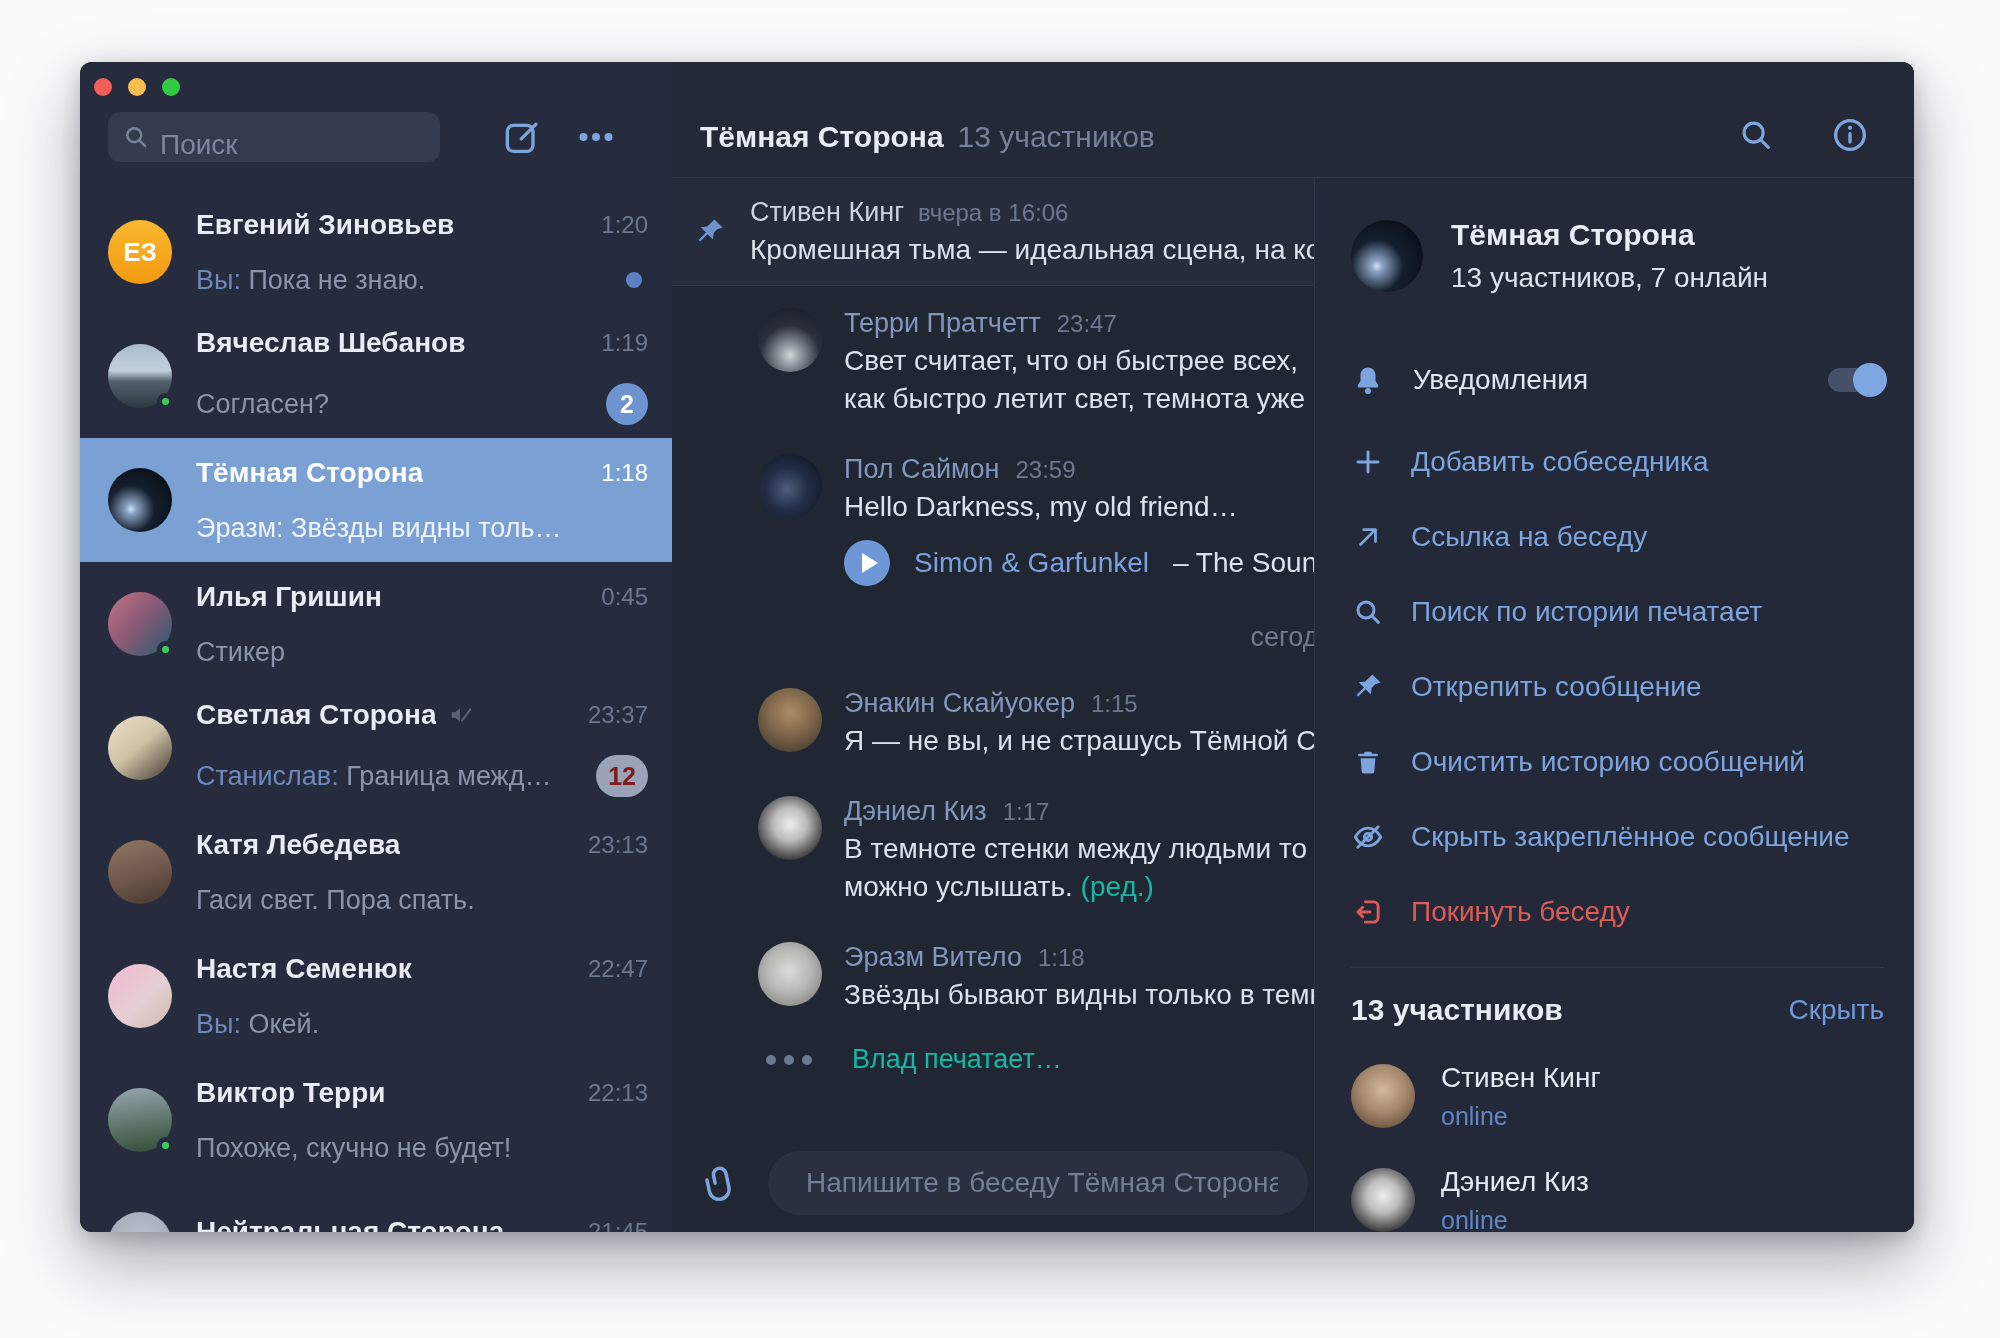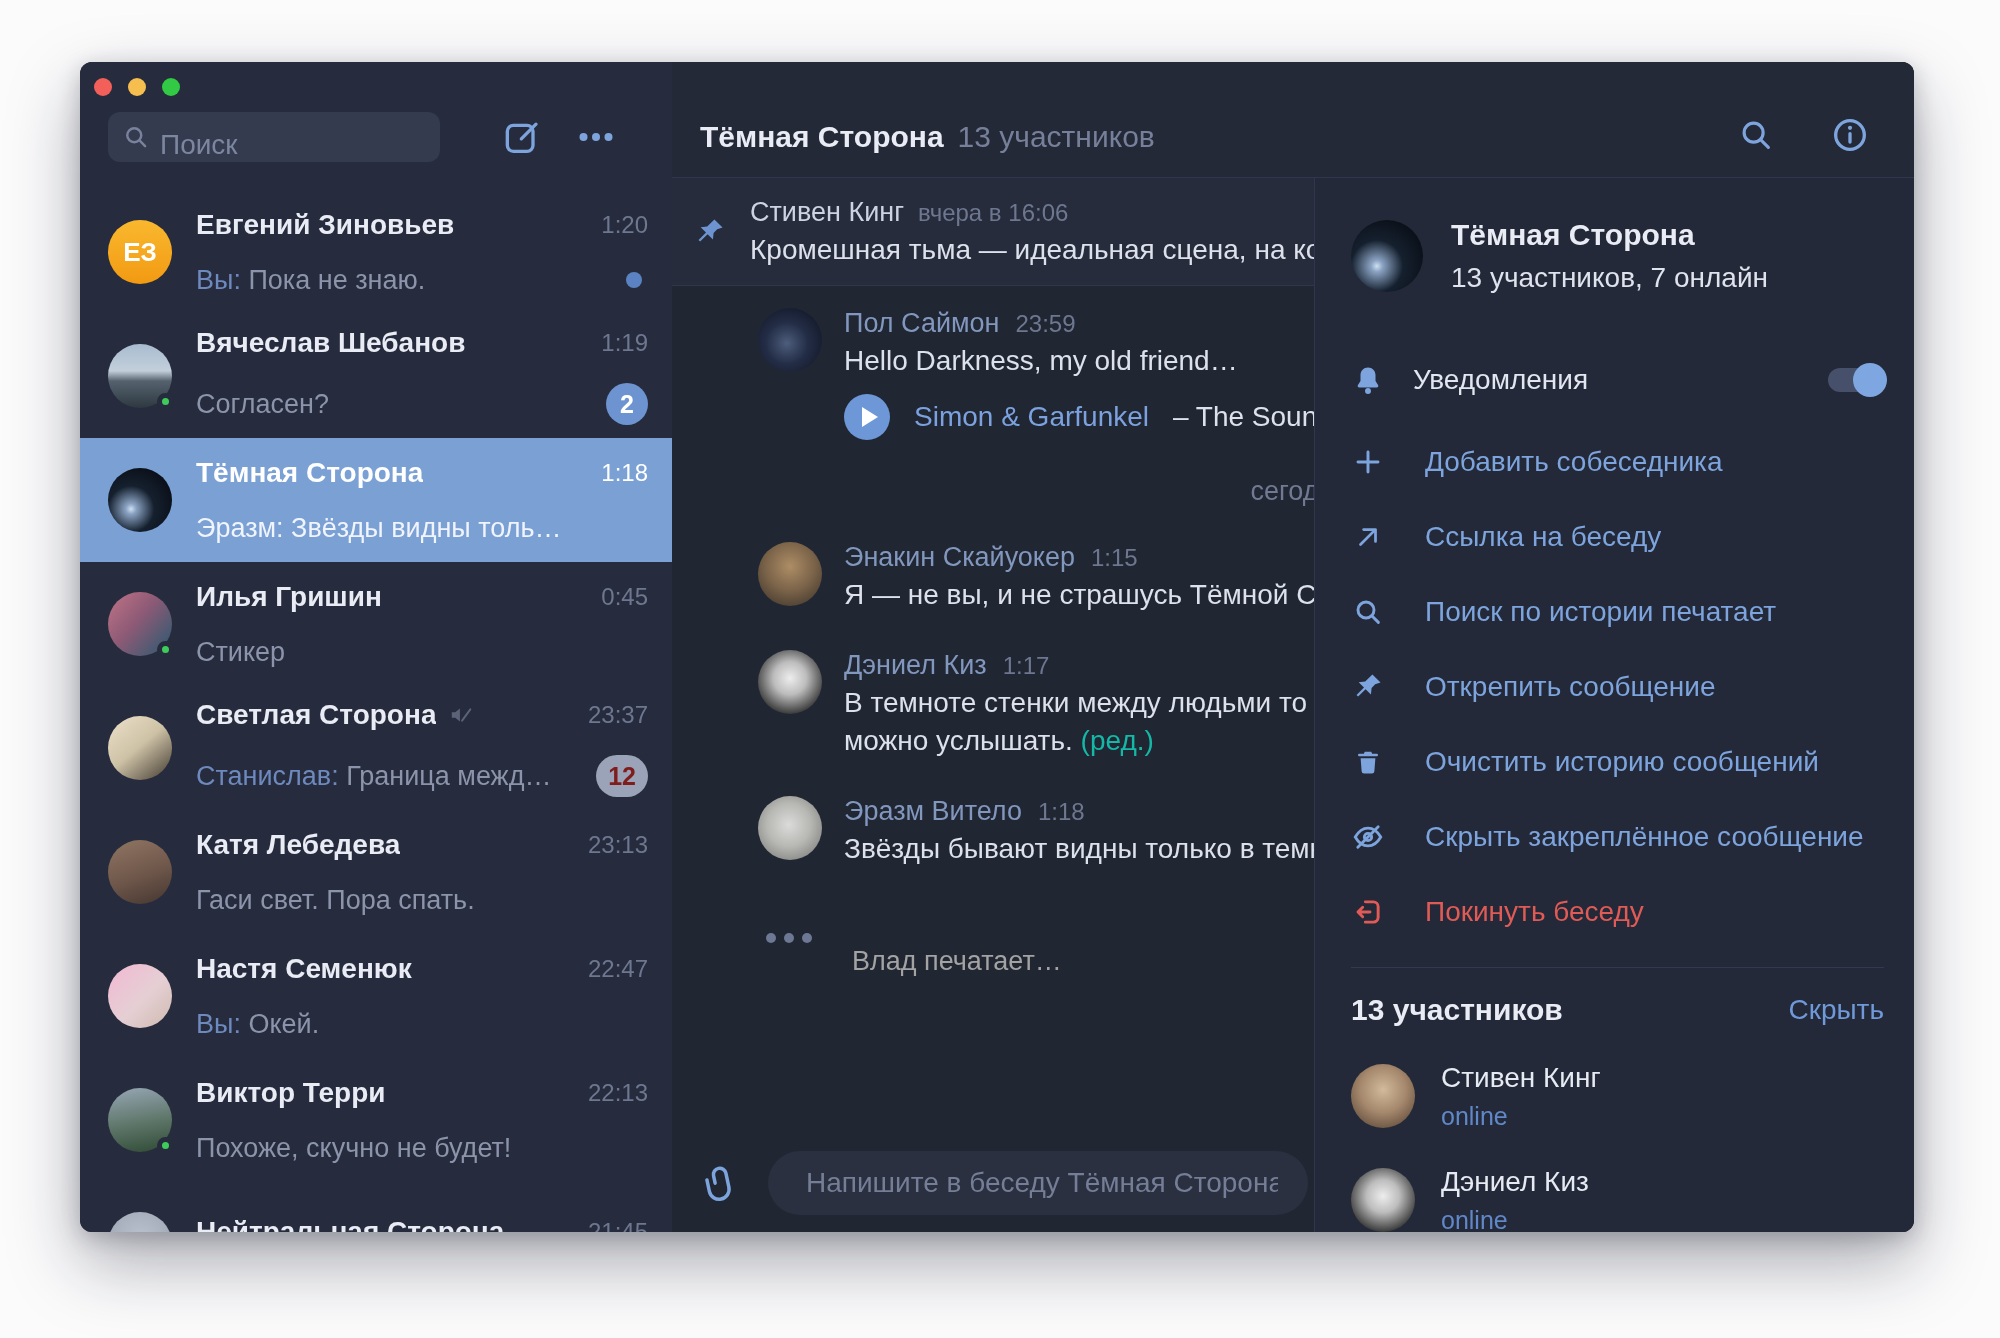--- a/index.html
+++ b/index.html
@@ -107,40 +107,40 @@
   .edited{color:#14b8a6;}
   .audiorow{margin-top:14px; display:flex; align-items:center; gap:24px; white-space:nowrap;}
   .playbtn{width:46px;height:46px;border-radius:50%;background:#6d97d6;flex:none;display:flex;align-items:center;justify-content:center;border:none;cursor:pointer;}
   .playtri{width:0;height:0;border-left:16px solid #fff;border-top:10px solid transparent;border-bottom:10px solid transparent;margin-left:5px;}
   .aartist{font-size:28px;color:#7ba2de;}
   .atrack{font-size:28px;color:#dce1ec;}
   .daterow{height:40px; margin:22px -34px 26px 0; text-align:right; font-size:27px; color:#717a92; white-space:nowrap;}
   .typing{display:flex; align-items:center; margin-top:-6px;}
   .tdots{display:flex; gap:8px; margin-left:8px;}
   .tdots span{width:10px;height:10px;border-radius:50%;background:#6c7894;}
-  .ttext{font-size:27px;color:#a3a3a3;margin-left:40px;margin-top:48px;}
+  .ttext{font-size:27px;color:#14b8a6;margin-left:40px;}
   
   .composer{height:86px; flex:none; display:flex; align-items:center; padding:0 6px 12px 28px; gap:26px;}
   .clip{color:var(--accent); flex:none; transform:rotate(-12deg);}
   .pill{flex:1; height:64px; border-radius:32px; background:#2a3040; display:flex; align-items:center; padding:0 30px 0 38px; min-width:0;}
   .pill input{background:transparent;border:none;outline:none;width:100%;font-family:inherit;font-size:28px;color:#e9ecf4;}
   .pill input::placeholder{color:#747e96;}
   
   .infopanel{width:600px; flex:none; border-left:1px solid #30374d; background:#232938; padding:40px 30px 0 36px; overflow:hidden;}
   .iphead{display:flex; align-items:center; gap:28px;}
   .ipav{width:72px;height:72px;border-radius:50%;flex:none;}
   .iptitle{font-size:30px;font-weight:600;color:#e9ecf4;}
   .ipsub{font-size:28px;color:#dfe3ee;margin-top:10px;}
   .notifrow{margin-top:66px; display:flex; align-items:center; gap:28px; height:40px;}
   .notifrow .ic{width:34px;flex:none;color:var(--accent);display:flex;justify-content:center;}
   .notiflabel{font-size:28px;color:#e2e6f0;}
   .toggle{margin-left:auto; width:56px; height:24px; border-radius:12px; background:#46506b; position:relative; cursor:pointer; flex:none;}
   .knob{position:absolute; right:-3px; top:-5px; width:34px; height:34px; border-radius:50%; background:var(--toggle);}
   .actions{margin-top:24px;}
-  .action{height:75px; display:flex; align-items:center; gap:40px; cursor:pointer;}
+  .action{height:75px; display:flex; align-items:center; gap:26px; cursor:pointer;}
   .action .ic{width:34px;flex:none;color:var(--accent);display:flex;justify-content:center;}
   .action .lbl{font-size:28px;color:var(--accent);white-space:nowrap;overflow:hidden;}
   .action.danger .ic,.action.danger .lbl{color:var(--danger);}
   .ipdivider{height:1px;background:#333a50;margin-top:18px;}
   .membershead{margin-top:22px;height:40px;display:flex;align-items:center;justify-content:space-between;}
   .mh-title{font-size:30px;font-weight:600;color:#e9ecf4;}
   .mh-action{font-size:28px;color:#6f99d8;cursor:pointer;}
   .members{margin-top:14px;}
   .member{height:104px;display:flex;align-items:center;gap:26px;}
   .member .mname2{font-size:28px;color:#e6eaf2;}
@@ -379,20 +379,31 @@
             <div class="pl1">
               <span class="pname">Стивен Кинг</span>
               <span class="ptime">вчера в 16:06</span>
             </div>
             <div class="ptext">Кромешная тьма — идеальная сцена, на кото</div>
           </div>
         </div>
 
         <div class="messages">
 
+          <div class="msg">
+            <div class="mav av-terry"></div>
+            <div class="mcont">
+              <div class="mline1">
+                  <span class="mname">Терри Пратчетт</span>
+                  <span class="mtime">23:47</span>
+                </div>
+              <div class="mtext">Свет считает, что он быстрее всех,</div>
+              <div class="mtext">как быстро летит свет, темнота уже</div>
+            </div>
+          </div>
 
           <div class="msg">
             <div class="mav av-paul"></div>
             <div class="mcont">
               <div class="mline1">
                   <span class="mname">Пол Саймон</span>
                   <span class="mtime">23:59</span>
                 </div>
               <div class="mtext">Hello Darkness, my old friend…</div>
               <div class="audiorow">

